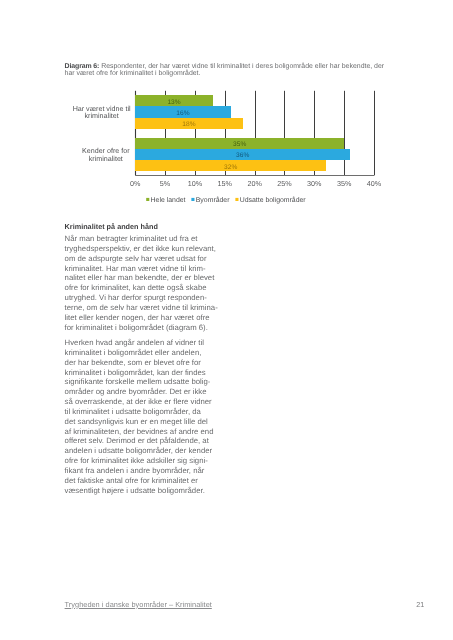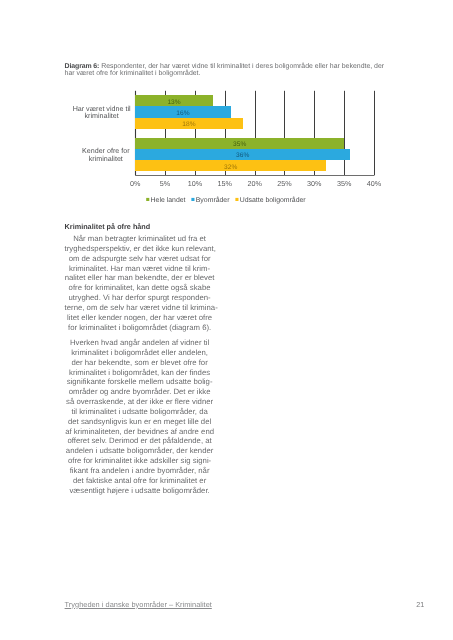--- a/index.html
+++ b/index.html
@@ -11,21 +11,21 @@
   .caption{position:absolute;left:64.6px;top:63.0px;width:325px;
            font-size:6.95px;line-height:7.2px;color:#6d6e70;letter-spacing:-0.005px;white-space:nowrap;}
   .caption .lbl{font-weight:bold;color:#4a4b4d;letter-spacing:-0.12px;}
 
   
   .chart{position:absolute;left:0px;top:0px;width:453px;height:640px;}
 
   
   .col{position:absolute;left:64.6px;top:223.1px;width:150px;}
   .col h2{margin:0 0 2.6px 0;font-size:7.25px;line-height:8.4px;font-weight:bold;color:#404042;letter-spacing:0.01px;}
-  .col p{margin:0 0 5.5px 0;font-size:7.75px;line-height:9.84px;color:#6a6b6d;letter-spacing:0.005px;white-space:nowrap;text-align:center;}
+  .col p{margin:0 0 5.5px 0;font-size:7.75px;line-height:9.84px;color:#6a6b6d;letter-spacing:0.005px;white-space:nowrap;}
 
   
   .footer{position:absolute;left:64.6px;top:599.6px;font-size:7.4px;color:#8a8b8d;letter-spacing:0.01px;text-decoration:underline;}
   .pageno{position:absolute;left:416.2px;top:599.6px;font-size:7.2px;color:#7a7b7d;}
 </style>
 </head>
 <body>
 
 <div class="page">
 
@@ -71,21 +71,21 @@
       <text x="105.8" y="161.04999999999998" font-size="7.15" text-anchor="middle" fill="#545557" font-family="&quot;Liberation Sans&quot;,sans-serif">kriminalitet</text>
       <rect x="146.2" y="197.9" width="3.1" height="3.1" fill="#8cb22a"></rect>
       <text x="150.6" y="201.6" font-size="6.9" fill="#4e4f51" font-family="&quot;Liberation Sans&quot;,sans-serif">Hele landet</text>
       <rect x="191.375" y="197.9" width="3.1" height="3.1" fill="#2ba9df"></rect>
       <text x="195.775" y="201.6" font-size="6.9" fill="#4e4f51" font-family="&quot;Liberation Sans&quot;,sans-serif">Byområder</text>
       <rect x="235.378125" y="197.9" width="3.1" height="3.1" fill="#fdc113"></rect>
       <text x="239.77812500000002" y="201.6" font-size="6.9" fill="#4e4f51" font-family="&quot;Liberation Sans&quot;,sans-serif">Udsatte boligområder</text>
     </svg>
 
   <div class="col">
-    <h2>Kriminalitet på ofre hånd</h2>
+    <h2>Kriminalitet på anden hånd</h2>
     <div id="paras">
         <p><span>Når man betragter kriminalitet ud fra et</span><br><span>tryghedsperspektiv, er det ikke kun relevant,</span><br><span>om de adspurgte selv har været udsat for</span><br><span>kriminalitet. Har man været vidne til krim-</span><br><span>nalitet eller har man bekendte, der er blevet</span><br><span>ofre for kriminalitet, kan dette også skabe</span><br><span>utryghed. Vi har derfor spurgt responden-</span><br><span>terne, om de selv har været vidne til krimina-</span><br><span>litet eller kender nogen, der har været ofre</span><br><span>for kriminalitet i boligområdet (diagram 6).</span></p>
         <p><span>Hverken hvad angår andelen af vidner til</span><br><span>kriminalitet i boligområdet eller andelen,</span><br><span>der har bekendte, som er blevet ofre for</span><br><span>kriminalitet i boligområdet, kan der findes</span><br><span>signifikante forskelle mellem udsatte bolig-</span><br><span>områder og andre byområder. Det er ikke</span><br><span>så overraskende, at der ikke er flere vidner</span><br><span>til kriminalitet i udsatte boligområder, da</span><br><span>det sandsynligvis kun er en meget lille del</span><br><span>af kriminaliteten, der bevidnes af andre end</span><br><span>offeret selv. Derimod er det påfaldende, at</span><br><span>andelen i udsatte boligområder, der kender</span><br><span>ofre for kriminalitet ikke adskiller sig signi-</span><br><span>fikant fra andelen i andre byområder, når</span><br><span>det faktiske antal ofre for kriminalitet er</span><br><span>væsentligt højere i udsatte boligområder.</span></p>
       </div>
   </div>
 
   <div class="footer">Trygheden i danske byområder – Kriminalitet</div>
   <div class="pageno">21</div>
 
 </div>

